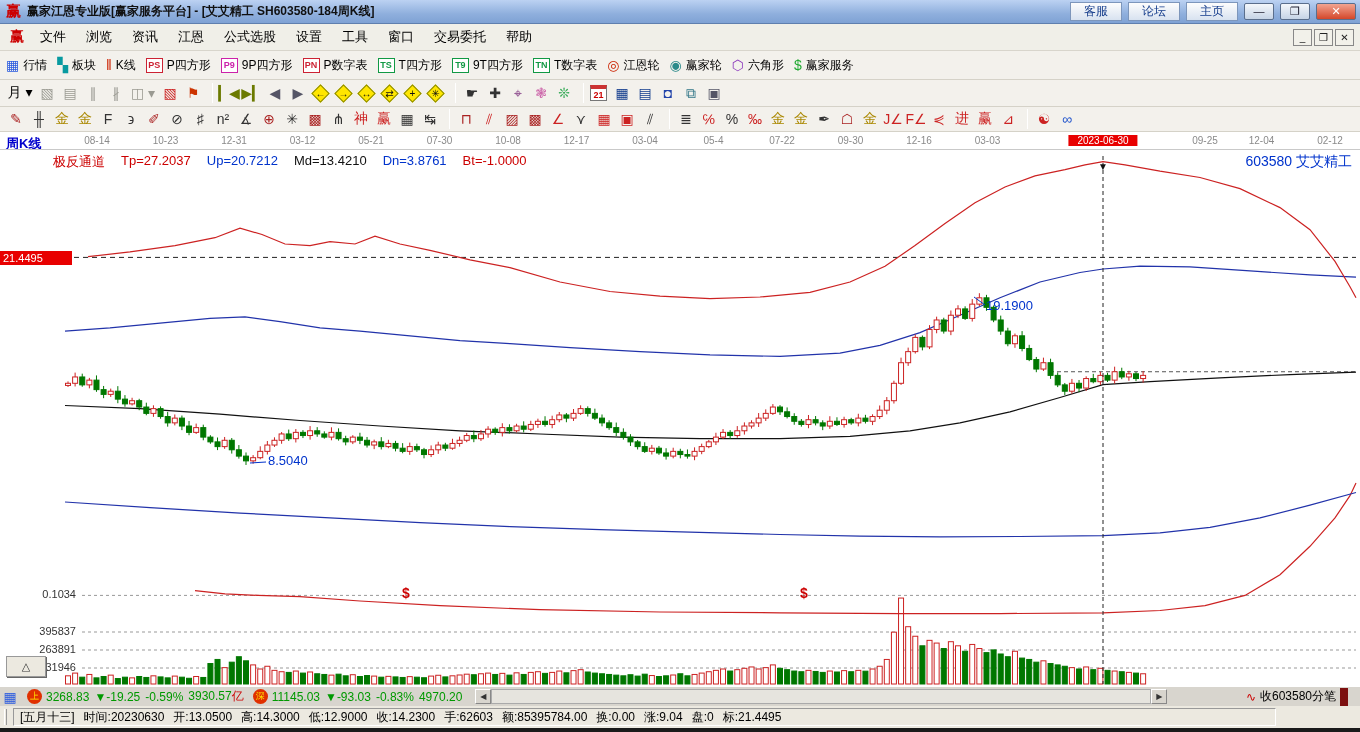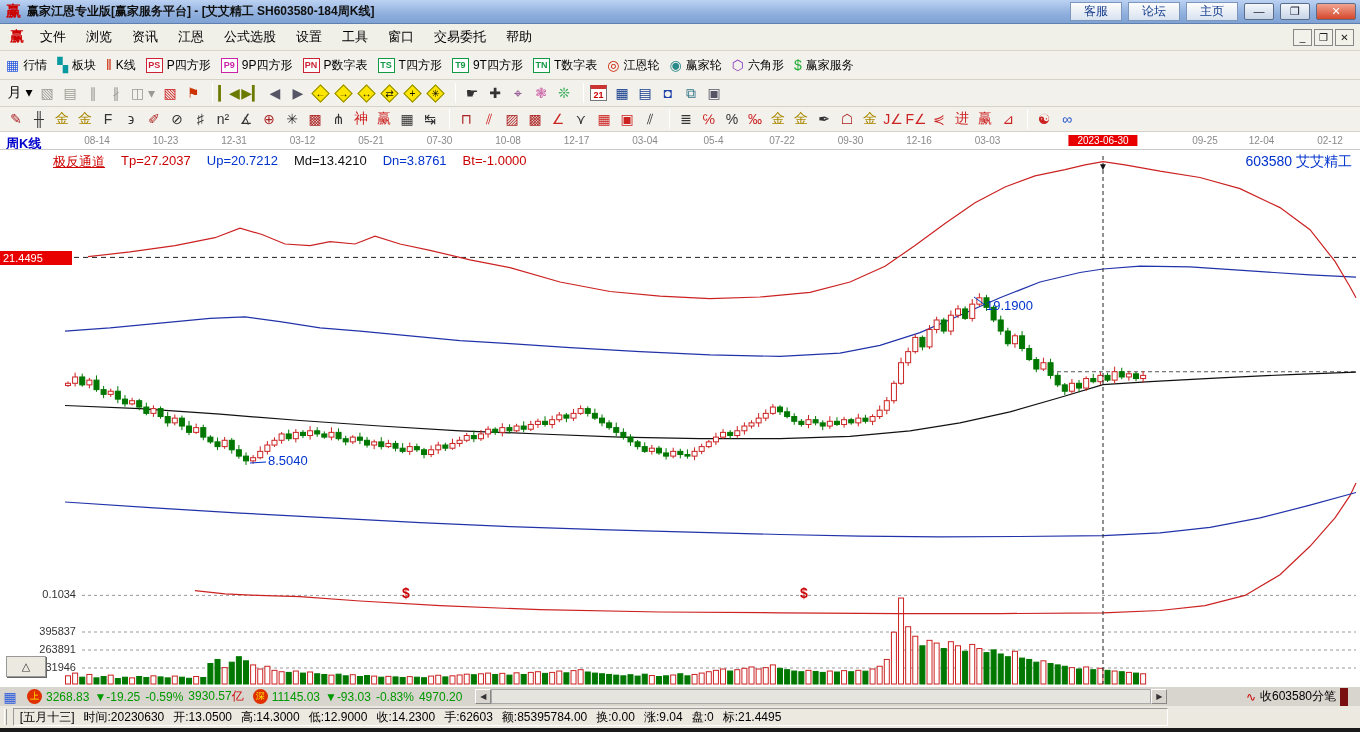--- a/index.html
+++ b/index.html
@@ -73,21 +73,21 @@
   .mcap-unit { color:#cc0000; }
   .exch { display:inline-block; width:15px; height:15px; border-radius:50%; background:#e03000; color:#ffe000;
     font-size:9px; text-align:center; line-height:15px; margin:0 4px; }
   #hscroll { display:flex; align-items:center; margin-left:8px; }
   .sbtn { width:16px; height:15px; background:#d8d5ce; border:1px solid #fff; border-right-color:#888;
     border-bottom-color:#888; font-size:8px; text-align:center; line-height:13px; color:#333; }
   #strack { width:660px; height:15px; background:#e6e4de; border:1px solid #aaa; }
   #feed { margin-left:auto; display:flex; align-items:center; gap:4px; padding-right:10px; white-space:nowrap; }
   #antenna { color:#c00; font-size:12px; }
   #bar1-endcap { width:8px; height:18px; background:#7c1010; margin-right:2px; }
-  #bar2 { position:absolute; left:0; top:706px; width:1168px; height:22px; background:#ece9e0;
+  #bar2 { position:absolute; left:0; top:706px; width:1276px; height:22px; background:#ece9e0;
     display:flex; align-items:center; }
   #bar2-grip { width:3px; height:16px; border-left:1px solid #fff; border-right:1px solid #999; margin:0 6px 0 4px; }
   #bar2-box { height:18px; border:1px solid #999; border-bottom-color:#fff; border-right-color:#fff;
     display:flex; align-items:center; padding:0 6px; width:1340px; }
   .b2seg { margin-right:9px; color:#000; font-size:12px; white-space:nowrap; }
   #bottom-strip { position:absolute; left:0; top:728px; width:1360px; height:4px; background:#1a1a1a; }
 </style>
 </head>
 <body>
 
@@ -779,21 +779,21 @@
         <span class="datelabel" style="left: 850.5px;">09-30</span>
         <span class="datelabel" style="left: 919px;">12-16</span>
         <span class="datelabel" style="left: 987.5px;">03-03</span>
         <span class="datelabel" style="left: 1103px;">05-12</span>
         <span class="datelabel hl" style="left: 1103px;">2023-06-30</span>
         <span class="datelabel" style="left: 1205px;">09-25</span>
         <span class="datelabel" style="left: 1261.5px;">12-04</span>
         <span class="datelabel" style="left: 1330px;">02-12</span>
       </div>
     <div id="indicator-row">
-        <span style="color: rgb(204, 0, 0); text-decoration: underline;">极反通道</span>
+        <span style="color: rgb(204, 0, 0);">极反通道</span>
         <span style="color: rgb(204, 0, 0);">Tp=27.2037</span>
         <span style="color: rgb(0, 51, 204);">Up=20.7212</span>
         <span style="color: rgb(17, 17, 17); text-align: center;">Md=13.4210</span>
         <span style="color: rgb(0, 51, 204);">Dn=3.8761</span>
         <span style="color: rgb(204, 0, 0);">Bt=-1.0000</span>
       </div>
     <span id="stock-label">603580 艾艾精工</span>
     <div id="price-tag">21.4495</div>
     <div id="volaxis-wrap">
         <div class="volaxis" style="left: 4px; top: 456px;">0.1034</div>

